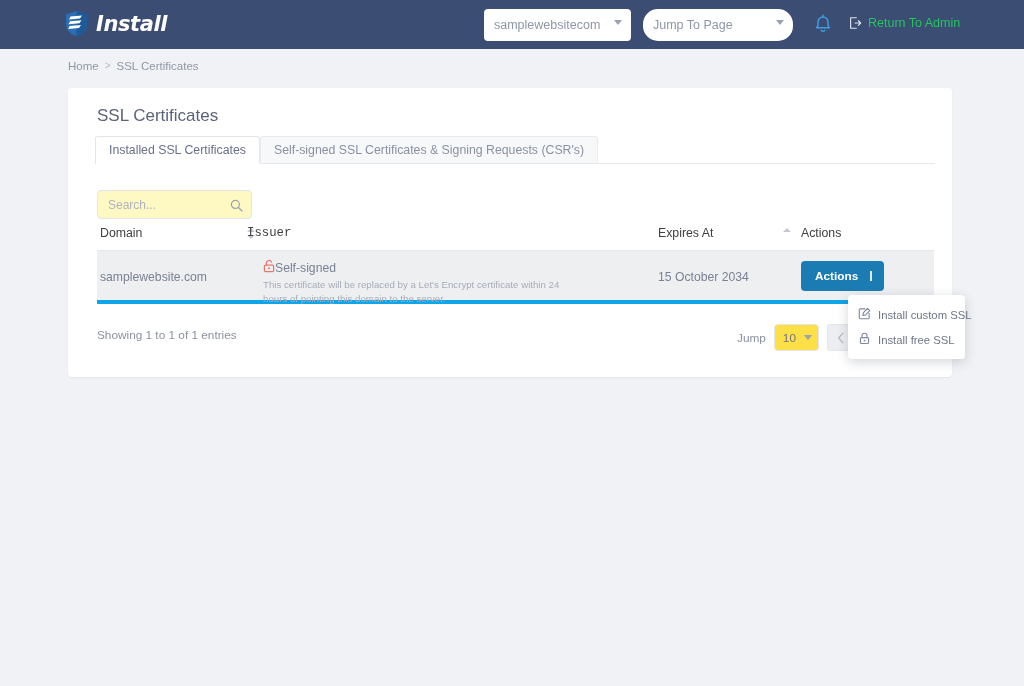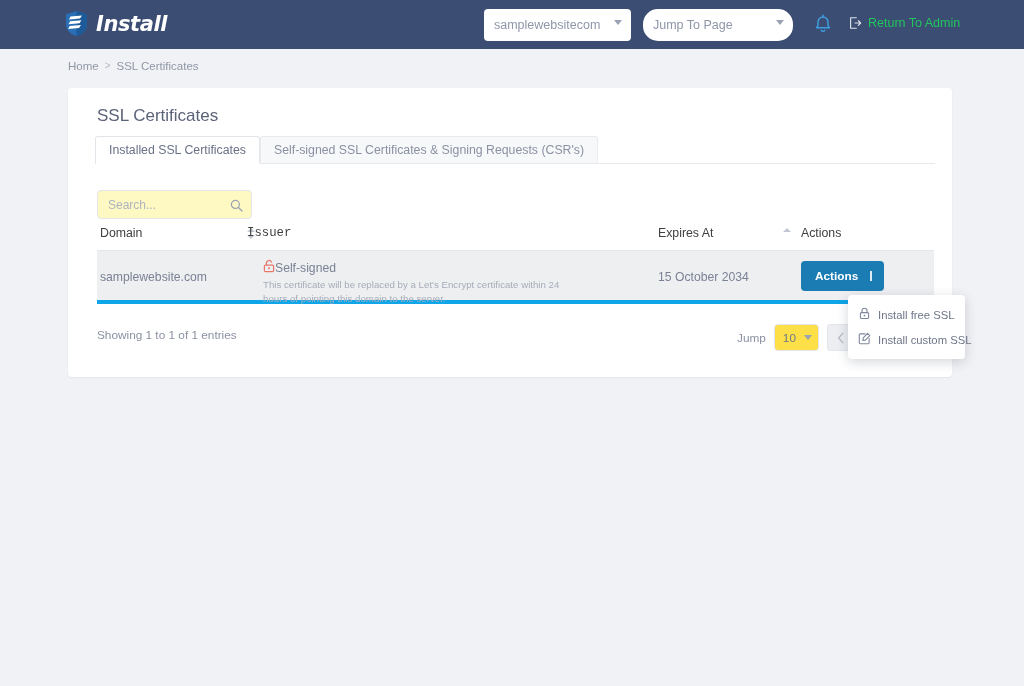--- a/index.html
+++ b/index.html
@@ -366,33 +366,33 @@
   <span class="page-btn">
     <svg width="8" height="12" viewBox="0 0 8 12">
       <path d="M5.8 1.2 L1.6 6 L5.8 10.8" fill="none" stroke="#b9bec9" stroke-width="1.3" stroke-linecap="round" stroke-linejoin="round"></path>
     </svg>
   </span>
 </div>
 
 <div class="dropdown">
   <div class="dd-item">
     <span>
-      <svg width="13" height="13" viewBox="0 0 12 14">
-        <path d="M3.3 6 V4.1 a2.7 2.7 0 0 1 5.4 0 V6" fill="none" stroke="#8089a0" stroke-width="1.2" stroke-linecap="round"></path>
-        <rect x="1.6" y="6" width="8.8" height="6.4" rx="1.1" fill="none" stroke="#8089a0" stroke-width="1.2"></rect>
-        <circle cx="6" cy="9.2" r="0.95" fill="#8089a0"></circle>
-      </svg>
-    </span>
-    <span>Install free SSL</span>
-  </div>
-  <div class="dd-item">
-    <span>
       <svg width="13" height="13" viewBox="0 0 14 14">
         <path d="M7.6 2 H2.3 a0.9 0.9 0 0 0 -0.9 0.9 V11.7 a0.9 0.9 0 0 0 0.9 0.9 H11.1
                  a0.9 0.9 0 0 0 0.9 -0.9 V7.1" fill="none" stroke="#7d8burl" stroke-width="1.2"></path>
         <path d="M7.6 2 H2.3 a0.9 0.9 0 0 0 -0.9 0.9 V11.7 a0.9 0.9 0 0 0 0.9 0.9 H11.1
                  a0.9 0.9 0 0 0 0.9 -0.9 V7.1" fill="none" stroke="#8089a0" stroke-width="1.2" stroke-linecap="round" stroke-linejoin="round"></path>
         <path d="M10.2 1.4 L12.7 3.9 L7.9 8.7 L5.2 9.2 L5.7 6.4 Z" fill="none" stroke="#8089a0" stroke-width="1.2" stroke-linejoin="round"></path>
       </svg>
     </span>
     <span>Install custom SSL</span>
   </div>
+  <div class="dd-item">
+    <span>
+      <svg width="13" height="13" viewBox="0 0 12 14">
+        <path d="M3.3 6 V4.1 a2.7 2.7 0 0 1 5.4 0 V6" fill="none" stroke="#8089a0" stroke-width="1.2" stroke-linecap="round"></path>
+        <rect x="1.6" y="6" width="8.8" height="6.4" rx="1.1" fill="none" stroke="#8089a0" stroke-width="1.2"></rect>
+        <circle cx="6" cy="9.2" r="0.95" fill="#8089a0"></circle>
+      </svg>
+    </span>
+    <span>Install free SSL</span>
+  </div>
 </div>
 
 </body></html>

